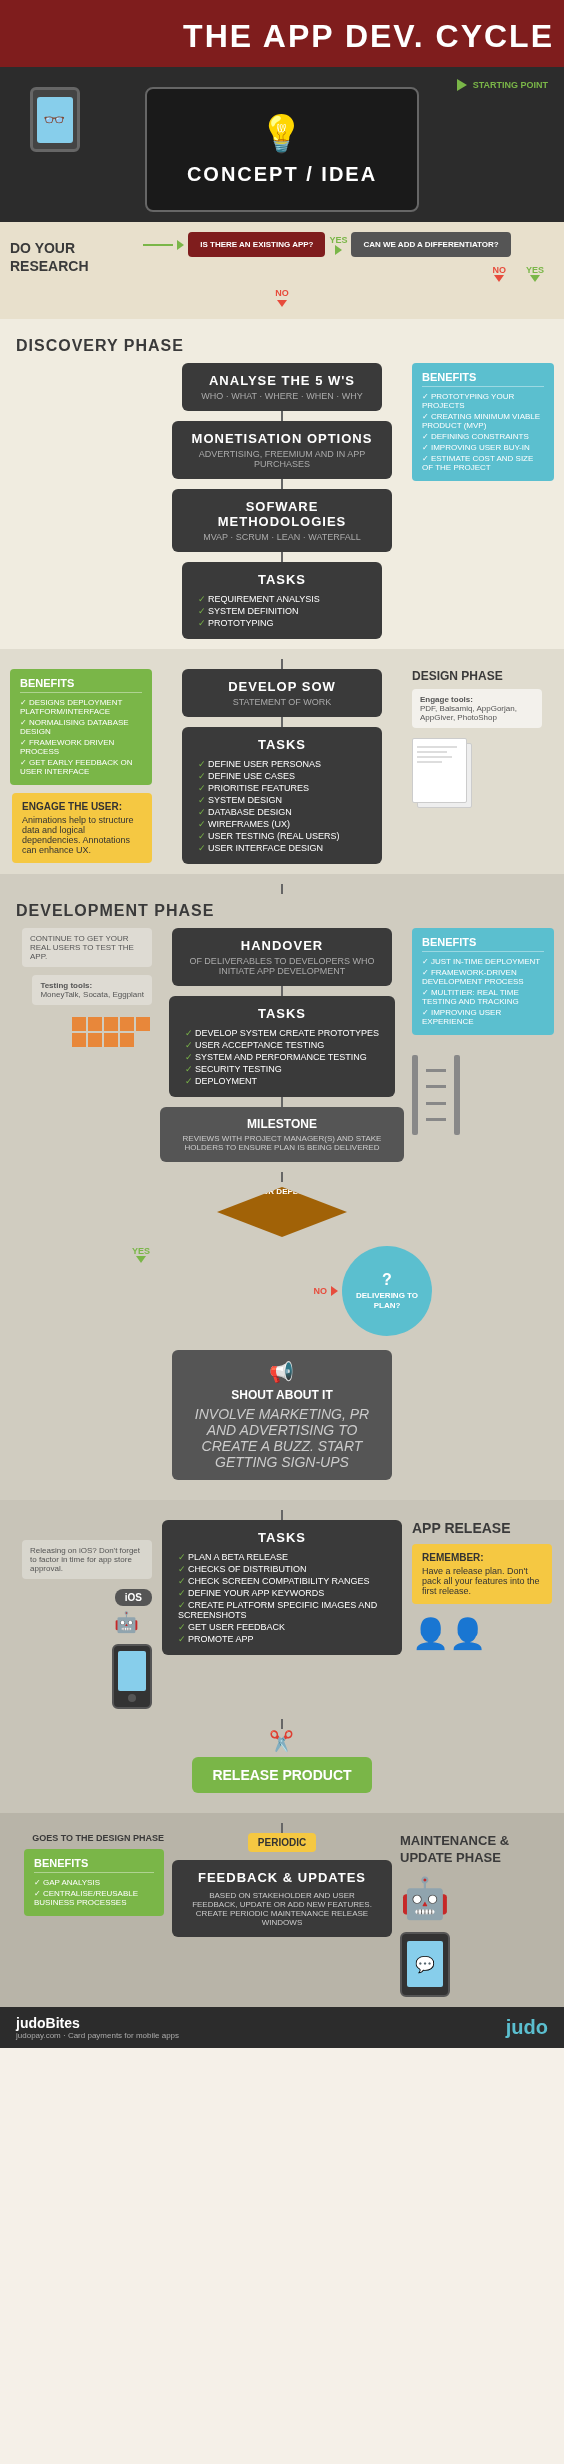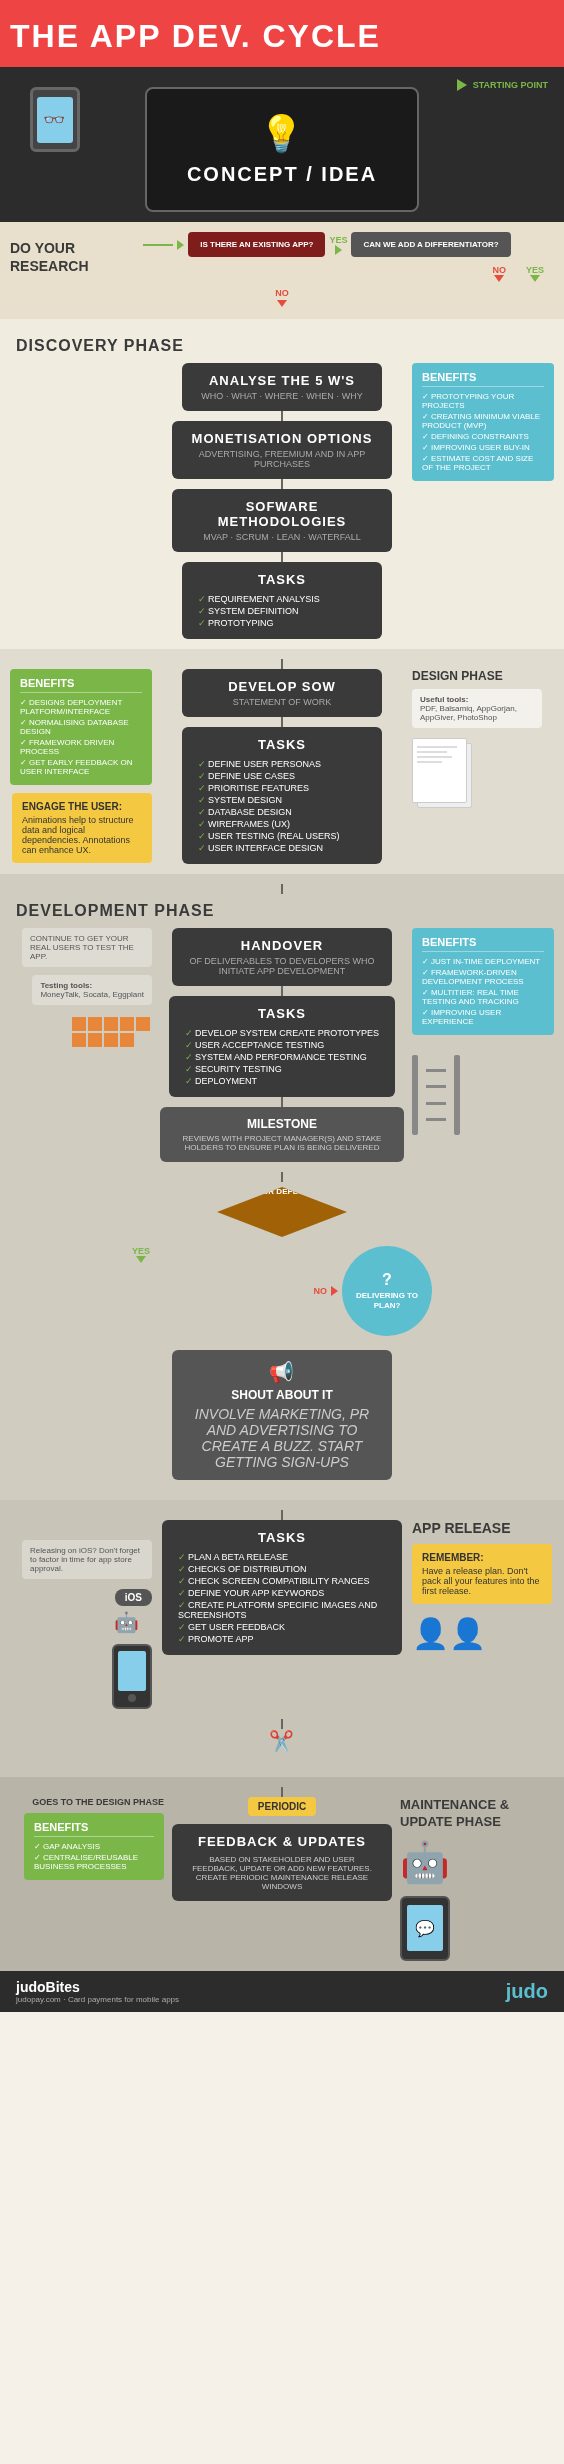--- a/index.html
+++ b/index.html
@@ -6,23 +6,23 @@
     body {
       width: 564px;
       background: #f5f0e8;
       font-family: Arial, sans-serif;
       font-size: 11px;
       color: #333;
     }
 
     
     .header {
-      background: #ef4444;
-      color: white;
-      text-align: left;
+      background: #7f1d1d;
+      color: white;
+      text-align: right;
       padding: 18px 10px 12px;
     }
     .header h1 {
       font-size: 32px;
       font-weight: 900;
       letter-spacing: 2px;
       text-transform: uppercase;
     }
 
     
@@ -458,21 +458,21 @@
           <li>WIREFRAMES (UX)</li>
           <li>USER TESTING (REAL USERS)</li>
           <li>USER INTERFACE DESIGN</li>
         </ul>
       </div>
     </div>
     <div class="side-right">
       <div style="font-size:12px;font-weight:900;text-transform:uppercase;color:#3a3a3a;margin-bottom:6px;text-align:right;">DESIGN PHASE</div>
 
       <div class="useful-tools">
-        <strong>Useful tools:</strong>
+        <strong>Engage tools:</strong>
         <p>PDF, Balsamiq, AppGorjan, AppGiver, PhotoShop</p>
       </div>
 
       <div style="margin-top:10px;position:relative;width:80px;height:70px;">
         <div style="position:absolute;left:5px;top:5px;width:55px;height:65px;background:#eee;border:1px solid #ccc;border-radius:2px;"></div>
         <div style="position:absolute;left:0;top:0;width:55px;height:65px;background:white;border:1px solid #ccc;border-radius:2px;padding:4px;">
           <div style="width:40px;height:2px;background:#ddd;margin:3px 0;"></div>
           <div style="width:30px;height:2px;background:#ddd;margin:3px 0;"></div>
           <div style="width:35px;height:2px;background:#ddd;margin:3px 0;"></div>
           <div style="width:25px;height:2px;background:#ddd;margin:3px 0;"></div>
@@ -644,20 +644,23 @@
       </div>
 
       <div style="margin-top:12px;font-size:30px;">👤👤</div>
     </div>
   </div>
 
   <div style="display:flex;flex-direction:column;align-items:center;padding:10px 0;">
     <div class="vert-line" style="height:10px;"></div>
 
     <div style="font-size:20px;margin-bottom:4px;">✂️</div>
+    <div class="release-box">
+      <h3>RELEASE PRODUCT</h3>
+    </div>
   </div>
 </div>
 
 <div style="background:#b8b4a8;padding:10px 14px;">
   <div class="vert-line" style="height:10px;"></div>
 
   <div class="row-with-sides">
     <div class="side-left">
       <div style="font-size:9px;font-weight:bold;text-transform:uppercase;color:#3a3a3a;margin-bottom:6px;">GOES TO THE DESIGN PHASE</div>
 

